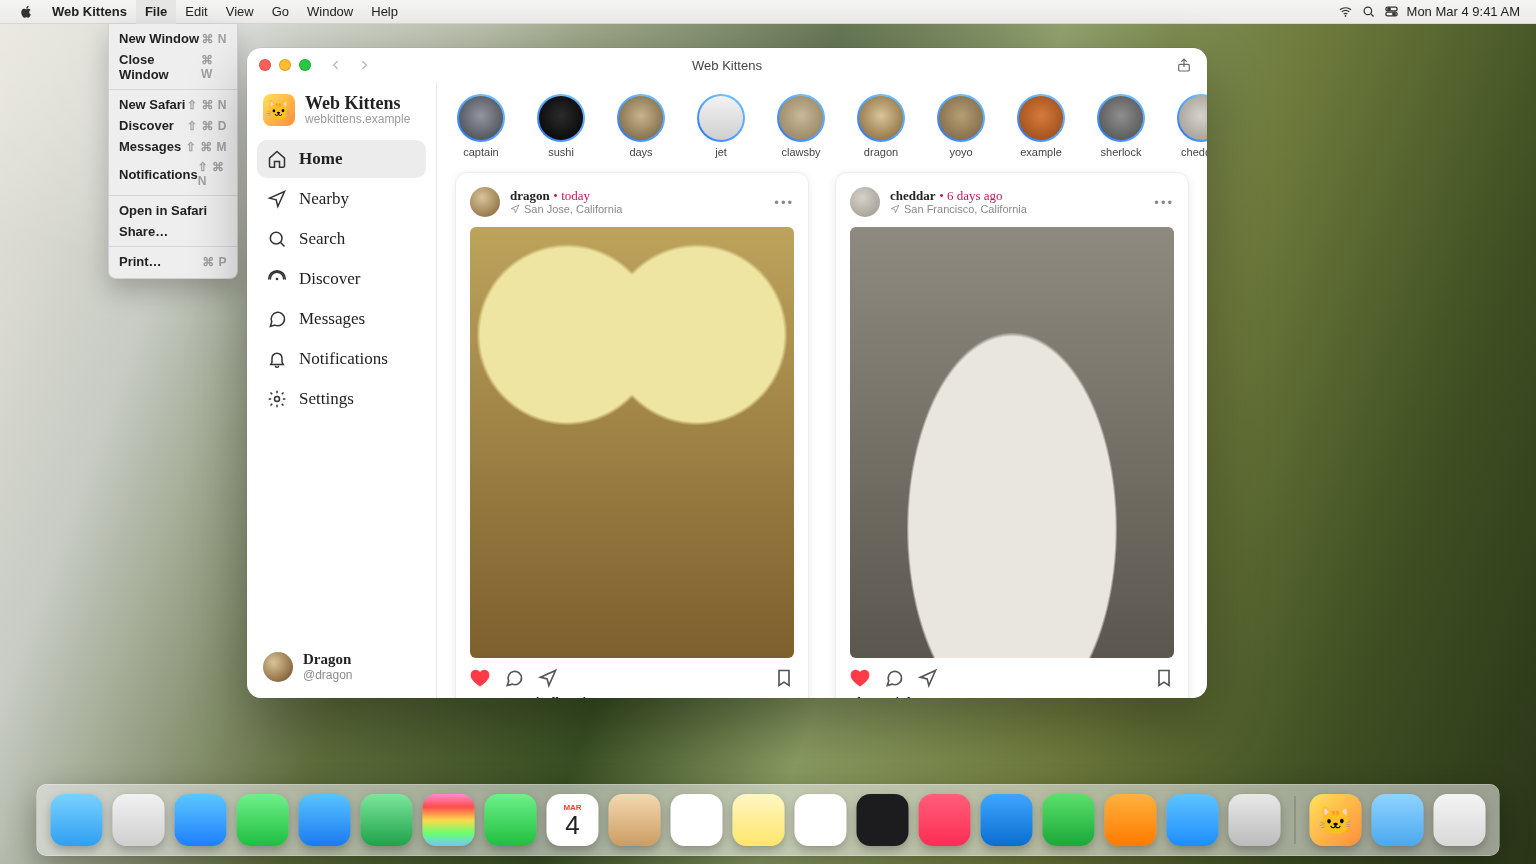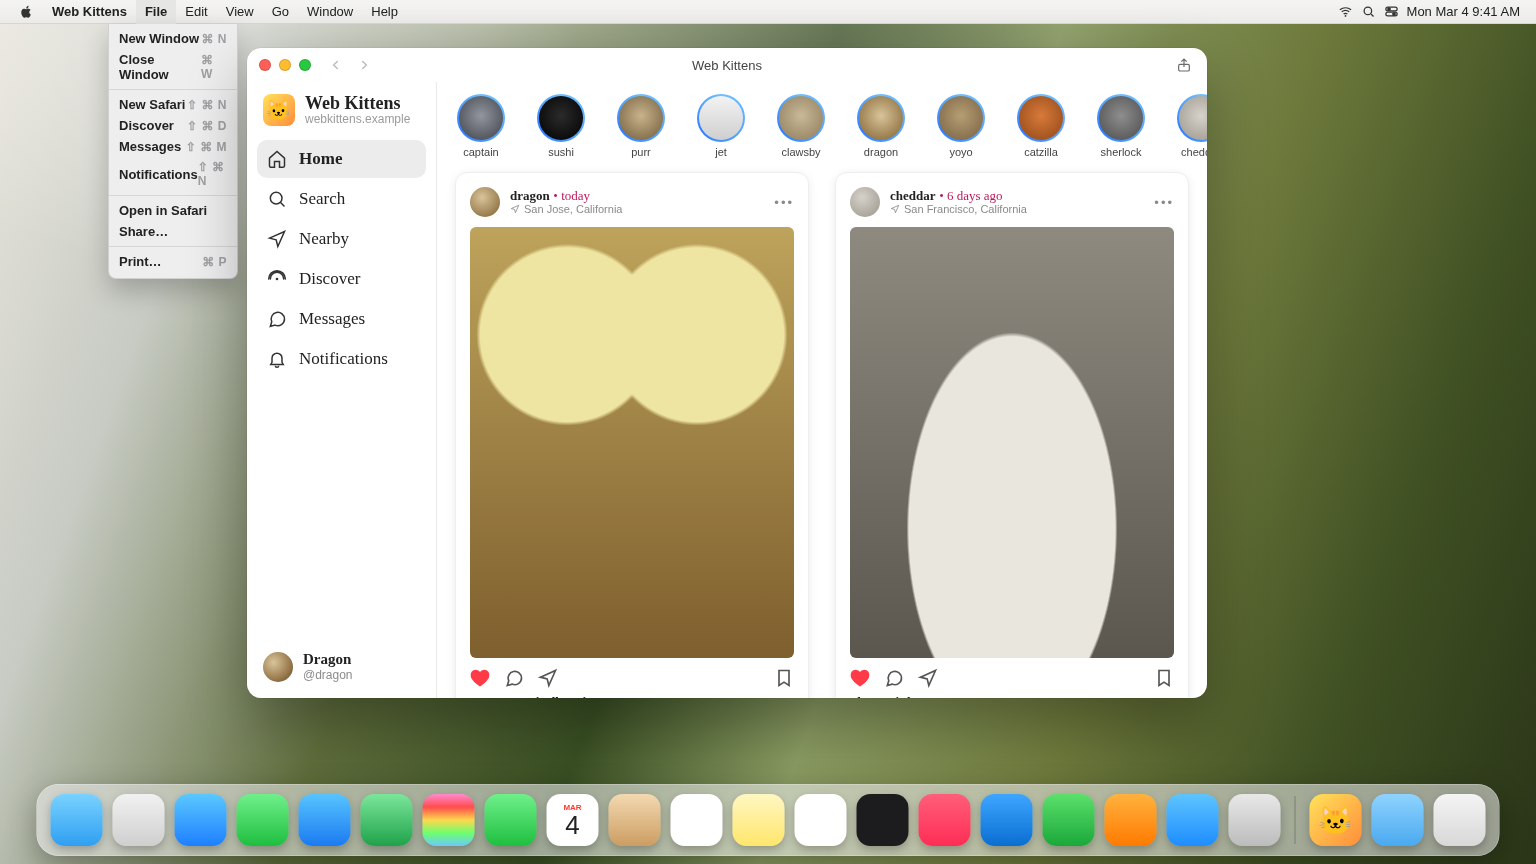--- a/index.html
+++ b/index.html
@@ -86,21 +86,21 @@
   .like svg{fill:#ff3b47;stroke:#ff3b47}
   .cap{font-weight:700; margin-top:6px;}
   
   .patA{background:radial-gradient(circle at 30% 25%,#efe5a3 0 22%,transparent 23%),
               radial-gradient(circle at 70% 25%,#efe5a3 0 22%,transparent 23%),
               linear-gradient(#bda35b,#7e5f2e);}
   .patB{background:radial-gradient(ellipse at 50% 70%,#e9e6de 0 45%,transparent 46%),
               linear-gradient(#8f8a80,#5c574e);}
   
   .dock { position:absolute; left:50%; transform:translateX(-50%); bottom:8px;
-    height:72px; padding:8px 14px; border-radius:22px;
+    height:72px; padding:8px 14px; border-radius:10px;
     background:rgba(235,235,235,.58); backdrop-filter:blur(10px);
     box-shadow:inset 0 0 0 .5px rgba(255,255,255,.5), 0 10px 30px rgba(0,0,0,.3);
     display:flex; align-items:center; gap:10px;}
   .dico{width:52px;height:52px;border-radius:14px;box-shadow:0 4px 10px rgba(0,0,0,.25);}
   .dsep{width:1px;height:48px;background:rgba(0,0,0,.25);margin:0 4px;border-radius:1px}
   svg{display:block}
 </style>
 </head>
 <body>
 
@@ -228,37 +228,37 @@
             <span class="nico">
               <svg viewBox="0 0 24 24" fill="none" stroke="currentColor" stroke-width="1.8">
                 <path d="M3 11l9-8 9 8v9a2 2 0 0 1-2 2h-4v-7h-6v7H5a2 2 0 0 1-2-2z"></path>
               </svg>
             </span>
             <span>Home</span>
           </div>
           <div class="navit serif">
             <span class="nico">
               <svg viewBox="0 0 24 24" fill="none" stroke="currentColor" stroke-width="1.8">
+                <path d="M3 11l18-8-8 18-2-8z"></path>
+              </svg>
+            </span>
+            <span>Nearby</span>
+          </div>
+          <div class="navit serif">
+            <span class="nico">
+              <svg viewBox="0 0 24 24" fill="none" stroke="currentColor" stroke-width="1.8">
                 <circle cx="11" cy="11" r="7"></circle>
                 <path d="M21 21l-5-5"></path>
               </svg>
             </span>
             <span>Search</span>
           </div>
           <div class="navit serif">
             <span class="nico">
               <svg viewBox="0 0 24 24" fill="none" stroke="currentColor" stroke-width="1.8">
-                <path d="M3 11l18-8-8 18-2-8z"></path>
-              </svg>
-            </span>
-            <span>Nearby</span>
-          </div>
-          <div class="navit serif">
-            <span class="nico">
-              <svg viewBox="0 0 24 24" fill="none" stroke="currentColor" stroke-width="1.8">
                 <path d="M4 12a8 8 0 0 1 16 0M2 12a10 10 0 0 1 20 0" stroke-linecap="round"></path>
                 <circle cx="12" cy="12" r="1.6" fill="currentColor" stroke="none"></circle>
               </svg>
             </span>
             <span>Discover</span>
           </div>
           <div class="navit serif">
             <span class="nico">
               <svg viewBox="0 0 24 24" fill="none" stroke="currentColor" stroke-width="1.8">
                 <path d="M21 12a8 8 0 0 1-11.3 7.3L4 21l1.7-5.7A8 8 0 1 1 21 12z"></path>
@@ -267,20 +267,29 @@
             <span>Messages</span>
           </div>
           <div class="navit serif">
             <span class="nico">
               <svg viewBox="0 0 24 24" fill="none" stroke="currentColor" stroke-width="1.8">
                 <path d="M6 16V11a6 6 0 1 1 12 0v5l1.5 2.5H4.5z"></path>
                 <path d="M10 20a2 2 0 0 0 4 0"></path>
               </svg>
             </span>
             <span>Notifications</span>
+          </div>
+          <div class="navit serif">
+            <span class="nico">
+              <svg viewBox="0 0 24 24" fill="none" stroke="currentColor" stroke-width="1.8">
+                <circle cx="12" cy="12" r="3"></circle>
+                <path d="M12 2v3M12 19v3M4.2 4.2l2.1 2.1M17.7 17.7l2.1 2.1M2 12h3M19 12h3M4.2 19.8l2.1-2.1M17.7 6.3l2.1-2.1"></path>
+              </svg>
+            </span>
+            <span>Settings</span>
           </div>
         </div>
       <div class="me">
         <div class="av"></div>
         <div>
           <div class="nm serif">Dragon</div>
           <div class="hn">@dragon</div>
         </div>
       </div>
     </div>
@@ -295,21 +304,21 @@
           <div class="story">
             <div class="ring">
               <div style="background:radial-gradient(circle at 50% 45%,#2b2b2b,#000)"></div>
             </div>
             <div class="sname">sushi</div>
           </div>
           <div class="story">
             <div class="ring">
               <div style="background:radial-gradient(circle at 50% 45%,#c8b38b,#6e5b3a)"></div>
             </div>
-            <div class="sname">purr</div>
+            <div class="sname">days</div>
           </div>
           <div class="story">
             <div class="ring">
               <div style="background:linear-gradient(#f3f3f3,#cfcfcf)"></div>
             </div>
             <div class="sname">jet</div>
           </div>
           <div class="story">
             <div class="ring">
               <div style="background:radial-gradient(circle at 50% 45%,#c9b99a,#8d7a57)"></div>
@@ -325,21 +334,21 @@
           <div class="story">
             <div class="ring">
               <div style="background:radial-gradient(circle at 50% 45%,#b69e73,#756042)"></div>
             </div>
             <div class="sname">yoyo</div>
           </div>
           <div class="story">
             <div class="ring">
               <div style="background:radial-gradient(circle at 50% 45%,#d87a3a,#8f4617)"></div>
             </div>
-            <div class="sname">catzilla</div>
+            <div class="sname">example</div>
           </div>
           <div class="story">
             <div class="ring">
               <div style="background:radial-gradient(circle at 50% 45%,#8e8e8e,#4b4b4b)"></div>
             </div>
             <div class="sname">sherlock</div>
           </div>
           <div class="story">
             <div class="ring">
               <div style="background:radial-gradient(circle at 50% 45%,#d6d2ca,#9b958a)"></div>

